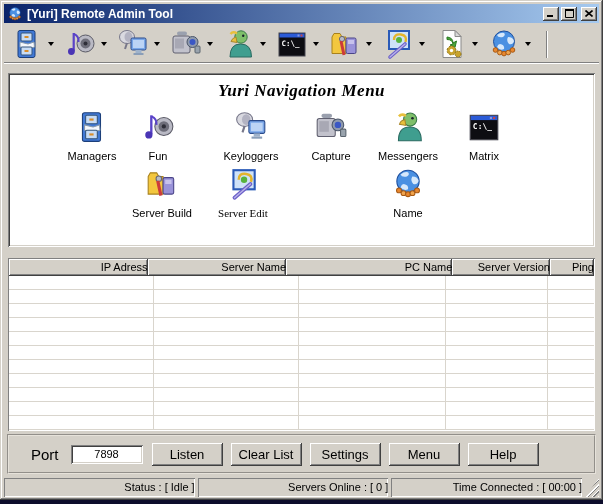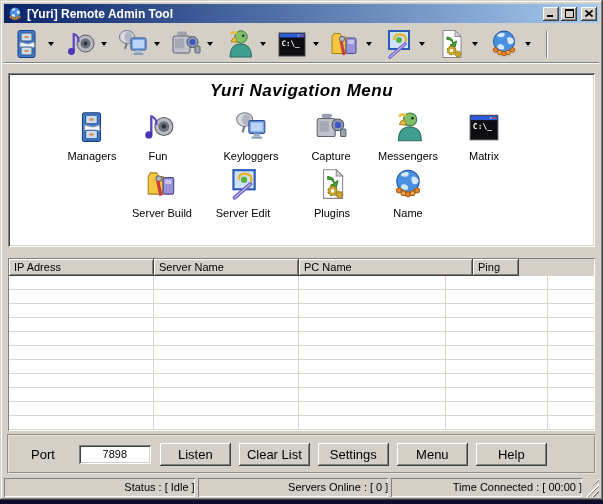--- a/index.html
+++ b/index.html
@@ -23,43 +23,43 @@
     border-bottom:1px solid #808080;box-shadow:0 1px 0 #ffffff;}
   .tb-group{display:flex;align-items:center;margin-right:9px;}
   .tb-btn{border:0;background:transparent;padding:0;width:33px;height:33px;display:flex;align-items:center;justify-content:center;}
   .tb-icon svg,.tb-icon{width:32px;height:32px;display:block;}
   .tb-arrow{width:0;height:0;border-left:3.5px solid transparent;border-right:3.5px solid transparent;border-top:4px solid #000;margin-left:5px;}
   .tb-sep{width:2px;height:27px;margin-left:6px;background:linear-gradient(to right,#808080 50%,#ffffff 50%);}
 
   
   .nav-panel{position:absolute;left:8px;top:73px;width:587px;height:174px;background:#ffffff;box-sizing:border-box;
     box-shadow:inset 1px 1px 0 #808080,inset -1px -1px 0 #ffffff,inset 2px 2px 0 #404040,inset -2px -2px 0 #d4d0c8;}
-  .nav-title{position:absolute;top:8px;left:0;width:100%;text-align:center;font-family:Liberation Sans, sans-serif;
+  .nav-title{position:absolute;top:8px;left:0;width:100%;text-align:center;font-family:Liberation Serif, serif;
     font-style:italic;font-weight:bold;font-size:17px;letter-spacing:.5px;color:#000;}
   .nav-item{position:absolute;width:96px;text-align:center;cursor:default;}
   .nav-icon{display:inline-block;width:34px;height:34px;}
   .nav-icon svg{width:34px;height:34px;display:block;margin:0 auto;}
   .nav-label{font-size:11px;color:#000;margin-top:2px;white-space:nowrap;}
 
   
   .listview{position:absolute;left:8px;top:258px;width:587px;height:173px;background:#ffffff;box-sizing:border-box;overflow:hidden;
     box-shadow:inset 1px 1px 0 #808080,inset -1px -1px 0 #ffffff,inset 2px 2px 0 #404040,inset -2px -2px 0 #d4d0c8;}
-  .lv-inner{position:absolute;left:1px;top:1px;right:1px;bottom:1px;overflow:hidden;}
+  .lv-inner{position:absolute;left:1px;top:1px;right:1px;bottom:1px;overflow:hidden;text-align:right;}
   .lv-header{display:flex;height:17px;background:#d4d0c8;}
   .lv-hcell{box-sizing:border-box;height:17px;line-height:16px;font-size:11px;color:#000;padding-left:5px;overflow:hidden;white-space:nowrap;
     box-shadow:inset -1px -1px 0 #404040,inset 1px 1px 0 #ffffff,inset -2px -2px 0 #808080;background:#d4d0c8;}
   .lv-body{background:#ffffff;}
   .lv-row{display:flex;height:14px;}
   .lv-cell{box-sizing:border-box;border-right:1px solid #d9d5cd;border-bottom:1px solid #d9d5cd;}
   .lv-cell.last{border-right:none;}
 
   
   .control-panel{position:absolute;left:7px;top:434px;width:589px;height:40px;box-sizing:border-box;border:2px groove #e6e2da;
     display:flex;align-items:center;padding-left:22px;}
-  .port-label{font-size:13px;color:#000;margin-right:24px;}
+  .port-label{font-size:15px;color:#000;margin-right:12px;}
   .port-input{width:72px;height:19px;box-sizing:border-box;border:0;outline:none;background:#ffffff;text-align:center;font-size:11px;
     font-family:"Liberation Sans","DejaVu Sans",sans-serif;margin-right:9px;
     box-shadow:inset 1px 1px 0 #808080,inset -1px -1px 0 #ffffff,inset 2px 2px 0 #404040,inset -2px -2px 0 #d4d0c8;}
   .ctl-buttons{display:flex;align-items:center;}
   .ctl-btn{width:71px;height:23px;margin-right:8px;background:#d4d0c8;border:0;font-size:13px;color:#000;
     font-family:"Liberation Sans","DejaVu Sans",sans-serif;
     box-shadow:inset -1px -1px 0 #404040,inset 1px 1px 0 #ffffff,inset -2px -2px 0 #808080;}
 
   
   .statusbar{position:absolute;left:4px;top:478px;right:4px;height:19px;display:flex;gap:3px;align-items:stretch;}
@@ -308,52 +308,45 @@
               <rect x="24.5" y="6.5" width="2" height="2" fill="#cc4444"></rect>
               <text x="5.5" y="18" font-size="7.5" font-weight="bold" fill="#ffffff" font-family="DejaVu Sans Mono, monospace">C:\_</text>
             </svg></span><div class="nav-label">Matrix</div></div>
         <div class="nav-item" style="left: 106px; top: 94px;"><span class="nav-icon"><svg viewBox="0 0 32 32">
               <path d="M3 9 l2-3.5 h6 l2 3.5 h4 v16.5 h-14 z" fill="#f3c73f" stroke="#a8811c"></path>
               <rect x="17" y="10" width="10" height="15.5" rx="1.5" fill="#9a93d9" stroke="#4a4488"></rect>
               <rect x="19" y="12" width="6" height="4" fill="#c7c2ec"></rect>
               <circle cx="13" cy="11" r="2.6" fill="#b8bcc8" stroke="#666677"></circle>
               <line x1="12" y1="13" x2="15" y2="27" stroke="#cc3b3b" stroke-width="3"></line>
             </svg></span><div class="nav-label">Server Build</div></div>
-        <div class="nav-item" style="left: 187px; top: 94px;"><span class="nav-icon"><svg viewBox="0 0 32 32">
+        <div class="nav-item" style="left: 187px; top: 94px; font-family: Liberation Serif, serif;"><span class="nav-icon"><svg viewBox="0 0 32 32">
               <rect x="7" y="3" width="20" height="18" fill="#cfe2f8" stroke="#2a5ab8" stroke-width="2"></rect>
               <path d="M12 12 q0-6.5 7-5.5 q6.5 1 4.5 7.5" fill="none" stroke="#e3b42c" stroke-width="2.4"></path>
               <circle cx="17" cy="12" r="3" fill="#57b33e"></circle>
               <line x1="23" y1="16" x2="8" y2="29" stroke="#6b5fc8" stroke-width="3.6" stroke-linecap="round"></line>
               <line x1="23" y1="16" x2="8" y2="29" stroke="#b9b2ea" stroke-width="1.4" stroke-linecap="round"></line>
             </svg></span><div class="nav-label">Server Edit</div></div>
-        <div class="nav-item" style="left: 276px; top: 94px;"><span class="nav-icon"><svg viewBox="0 0 32 32">
-              <path d="M8 2.5 h12 l6 6 v21 h-18 z" fill="#fdfdfd" stroke="#8a8a8a"></path>
-              <path d="M20 2.5 l6 6 h-6 z" fill="#d8d8d8" stroke="#8a8a8a"></path>
-              <path d="M12 9 q6 0.5 6 6 l3.5-2 -1.5 6.5 -5-2.5 3-1 q-0.5-4.5-6-4.5 z" fill="#4aa43a" stroke="#2a7a22"></path>
-              <circle cx="16.5" cy="22.5" r="4.4" fill="#c9a42c" stroke="#8a6f14" stroke-dasharray="2 1.5"></circle>
-              <circle cx="16.5" cy="22.5" r="1.7" fill="#ffffff"></circle>
-              <circle cx="23" cy="26" r="3" fill="#c9a42c" stroke="#8a6f14" stroke-dasharray="1.5 1"></circle>
-            </svg></span><div class="nav-label">Plugins</div></div>
         <div class="nav-item" style="left: 352px; top: 94px;"><span class="nav-icon"><svg viewBox="0 0 32 32">
               <circle cx="16" cy="13.5" r="10.5" fill="#4a90e2" stroke="#1e4f9e"></circle>
               <path d="M9 7 q4-3 7-2 q2 2-1 4 q-5 1-6-2 z M20 9 q5 0 6 4 q-1 4-5 3 q-3-3-1-7 z M12 16 q5 1 4 5 q-4 2-7-2 q1-3 3-3 z" fill="#d6e8fb"></path>
               <circle cx="7.5" cy="22" r="2.3" fill="#e8872e" stroke="#a85a14"></circle>
               <circle cx="11.8" cy="24.6" r="2.3" fill="#f0a44e" stroke="#a85a14"></circle>
               <circle cx="16" cy="25.6" r="2.3" fill="#e8872e" stroke="#a85a14"></circle>
               <circle cx="20.2" cy="24.6" r="2.3" fill="#f0a44e" stroke="#a85a14"></circle>
               <circle cx="24.5" cy="22" r="2.3" fill="#e8872e" stroke="#a85a14"></circle>
             </svg></span><div class="nav-label">Name</div></div>
       </div>
 
     <div class="listview">
       <div class="lv-inner">
         <div class="lv-header">
             <div class="lv-hcell" style="width:145px">IP Adress</div>
             <div class="lv-hcell" style="width:145px">Server Name</div>
             <div class="lv-hcell" style="width:174px">PC Name</div>
+            <div class="lv-hcell" style="width:102px">Server Version</div>
             <div class="lv-hcell" style="width:46px">Ping</div>
           </div>
         <div class="lv-body">
             <div class="lv-row">
               <div class="lv-cell" style="width:145px"></div>
               <div class="lv-cell" style="width:145px"></div>
               <div class="lv-cell" style="width:147px"></div>
               <div class="lv-cell" style="width:102px"></div>
               <div class="lv-cell last" style="width:46px"></div>
             </div>

